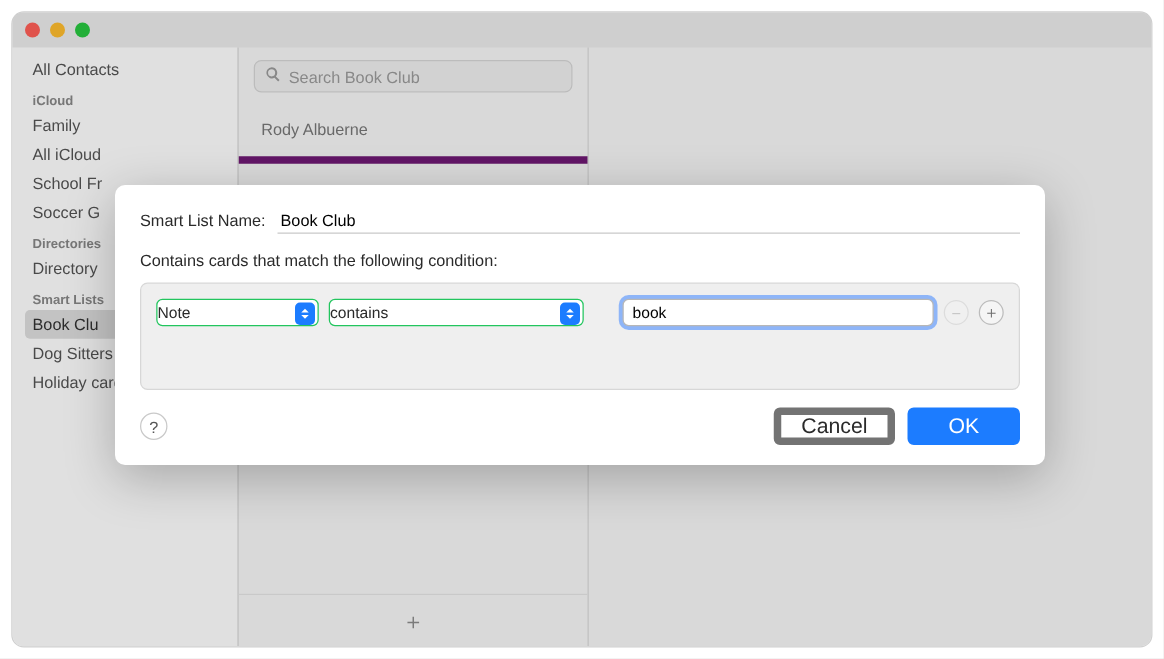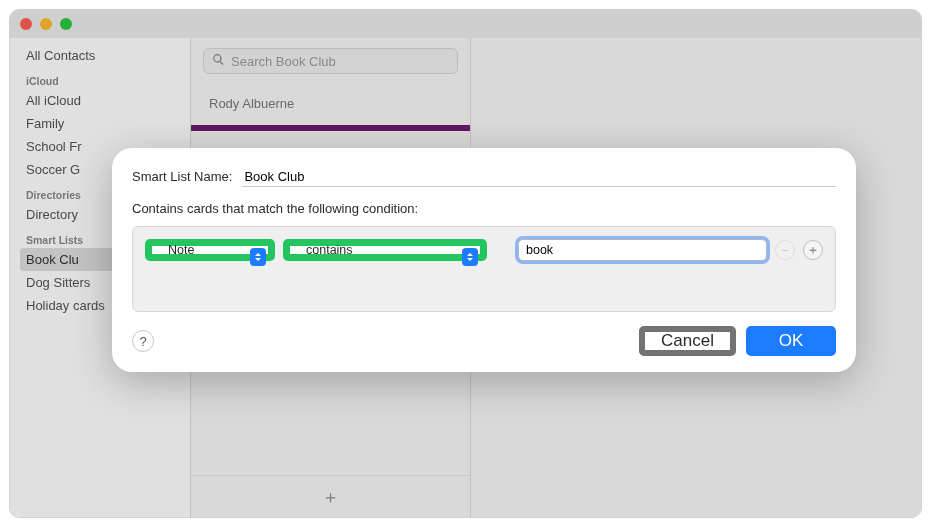--- a/index.html
+++ b/index.html
@@ -49,44 +49,44 @@
       width: 24px; height: 24px; border-radius: 5px;
       display: flex; align-items: center; justify-content: center;
       color: #8d8d8d; font-size: 18px; line-height: 1;
     }
 
     .rightpane { width: 450px; background: #f8f8f8; }
 
     .dimmer { position: absolute; inset: 0; background: rgba(0,0,0,0.12); }
 
     .sheet {
-      position: absolute; top: 148px; left: 112px; width: 744px;
-      background: #ffffff; border-radius: 20px;
+      position: absolute; top: 148px; left: 92px; width: 744px;
+      background: #ffffff; border-radius: 8px;
       box-shadow: 0 10px 40px rgba(0,0,0,0.25);
       padding: 18px 20px 16px;
       font-size: 13px; color: #2a2a2a;
     }
     .row1 { display: flex; align-items: center; gap: 10px; margin-bottom: 14px; }
     .row1 label { white-space: nowrap; }
     .name-input {
       flex: 1; height: 21px; border: none; border-bottom: 1px solid #c9c9c9;
       font-size: 13px; padding: 2px 2px; outline: none; background: transparent;
     }
 
     .condition-label { margin-bottom: 10px; }
 
     .cond-box {
       border: 1px solid #d7d7d7; border-radius: 6px; background: #efefef;
       padding: 12px 12px 50px;
     }
     .cond-row { display: flex; align-items: center; gap: 8px; }
 
     .mac-select {
-      position: relative; height: 22px; background: #fff; border: 7px solid #22c55e;
-      border-radius: 5px; display: flex; align-items: center; padding: 0 22px 0 16px;
+      position: relative; height: 22px; background: #fff; border: 1px solid #22c55e;
+      border-radius: 5px; display: flex; align-items: center; padding: 0 22px 0 0;
       font-size: 12.5px; color: #2a2a2a; min-width: 0;
     }
     .mac-select.note { width: 130px; }
     .mac-select.contains { width: 204px; }
     .mac-select .stepper {
       position: absolute; right: 2px; top: 2px; width: 16px; height: 18px;
       background: #1c7cff; border-radius: 4px; display: flex; flex-direction: column;
       align-items: center; justify-content: center;
     }
     .mac-select .stepper::before, .mac-select .stepper::after {
@@ -134,22 +134,22 @@
     <div class="traffic tred"></div>
     <div class="traffic tyel"></div>
     <div class="traffic tgrn"></div>
   </div>
 
   <div class="window-body">
     <div class="sidebar">
       <div class="sb-top">All Contacts</div>
 
       <div class="sb-header">iCloud</div>
+      <div class="sb-item">Family</div>
       <div class="sb-item">All iCloud</div>
-      <div class="sb-item">Family</div>
       <div class="sb-item">School Fr</div>
       <div class="sb-item">Soccer G</div>
 
       <div class="sb-header">Directories</div>
       <div class="sb-item">Directory</div>
 
       <div class="sb-header">Smart Lists</div>
       <div class="sb-item selected">Book Clu</div>
       <div class="sb-item">Dog Sitters</div>
       <div class="sb-item">Holiday cards</div>

